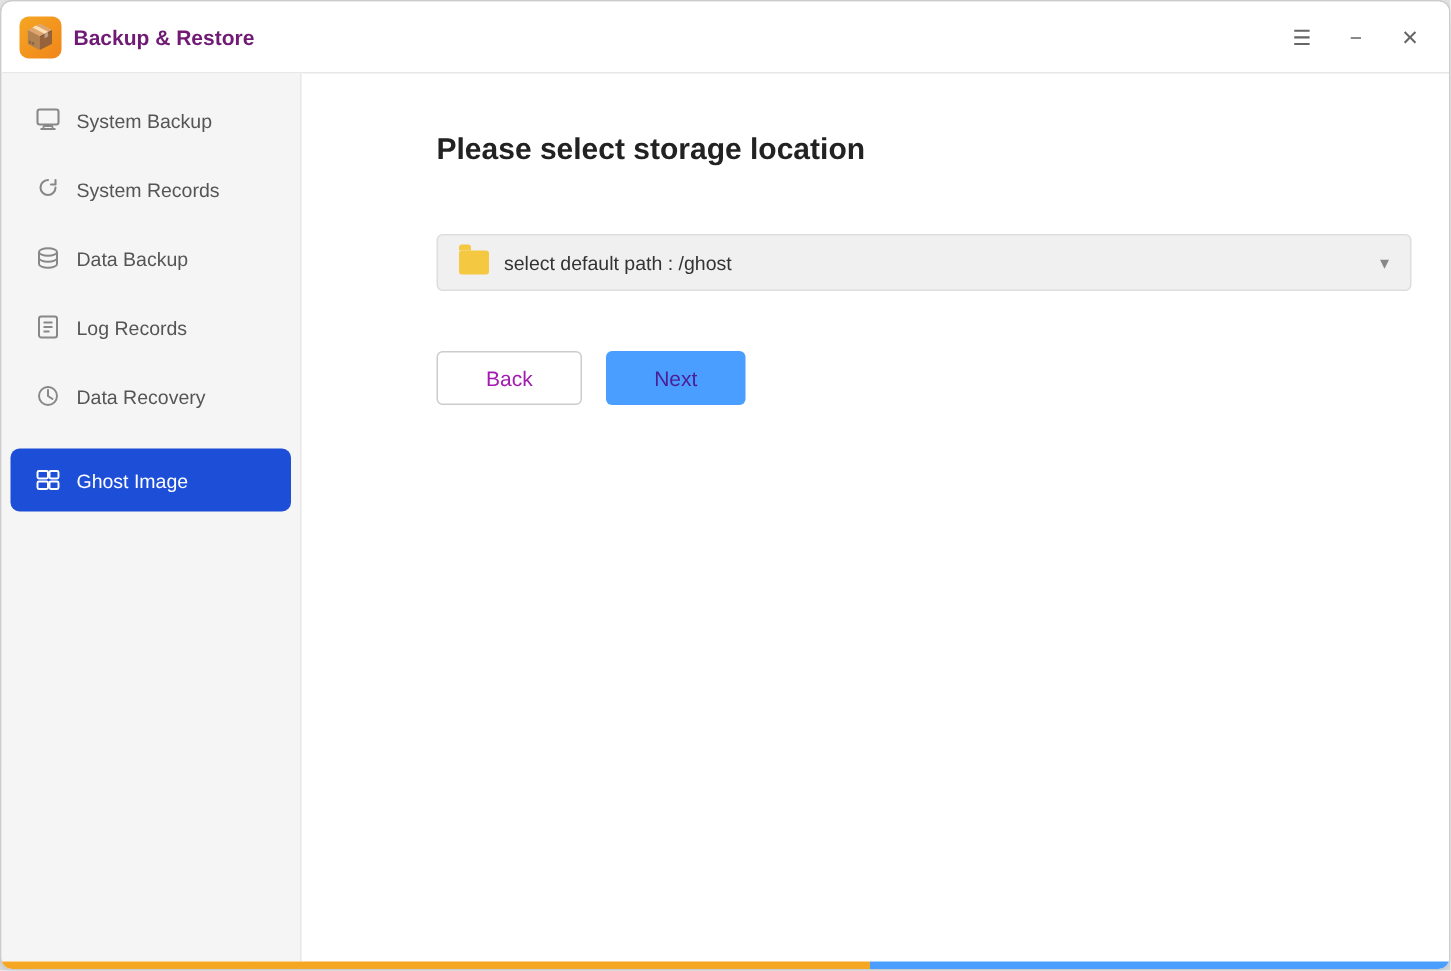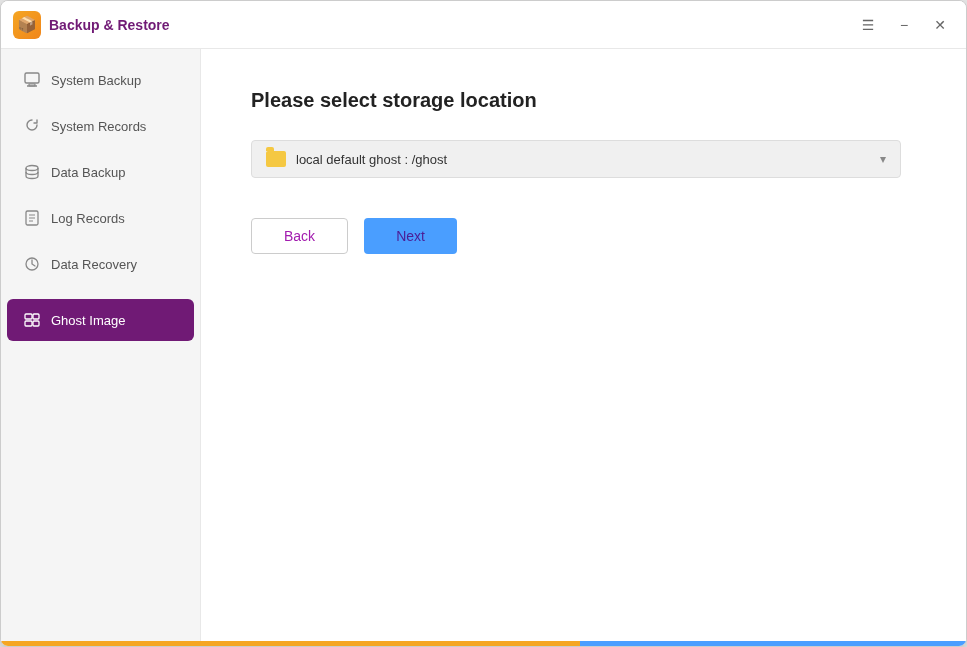--- a/index.html
+++ b/index.html
@@ -85,20 +85,21 @@
       border-radius: 4px;
       font-size: 14px;
       color: #666;
     }
 
     
     .main-layout {
       display: flex;
       flex: 1;
       overflow: hidden;
+      gap: 40px;
     }
 
     
     .sidebar {
       width: 200px;
       background: #f5f5f5;
       display: flex;
       flex-direction: column;
       padding: 8px 0;
       flex-shrink: 0;
@@ -112,21 +113,21 @@
       padding: 12px 16px;
       cursor: pointer;
       border-radius: 6px;
       margin: 2px 6px;
       color: #555;
       font-size: 13px;
       font-weight: 500;
     }
 
     .sidebar-item.active {
-      background: #701a75;
+      background: #1d4ed8;
       color: white;
       margin-top: 12px;
     }
 
     .sidebar-icon {
       width: 18px;
       height: 18px;
       flex-shrink: 0;
       display: flex;
       align-items: center;
@@ -139,21 +140,21 @@
       background: white;
       padding: 40px 50px;
       display: flex;
       flex-direction: column;
     }
 
     .page-title {
       font-size: 20px;
       font-weight: 600;
       color: #222;
-      margin-bottom: 28px;
+      margin-bottom: 44px;
     }
 
     .storage-dropdown {
       display: flex;
       align-items: center;
       background: #f0f0f0;
       border: 1px solid #ddd;
       border-radius: 4px;
       padding: 10px 14px;
       cursor: pointer;
@@ -325,21 +326,21 @@
 
     </div>
 
     <div class="content">
 
       <h2 class="page-title">Please select storage location</h2>
 
       <div class="storage-dropdown">
         <div class="storage-dropdown-inner">
           <div class="folder-icon-yellow"></div>
-          <span class="storage-path-text">local default ghost : /ghost</span>
+          <span class="storage-path-text">select default path : /ghost</span>
         </div>
         <span class="dropdown-arrow">▾</span>
       </div>
 
       <div class="button-row">
         <button class="btn-back">Back</button>
         <button class="btn-next">Next</button>
       </div>
 
     </div>

